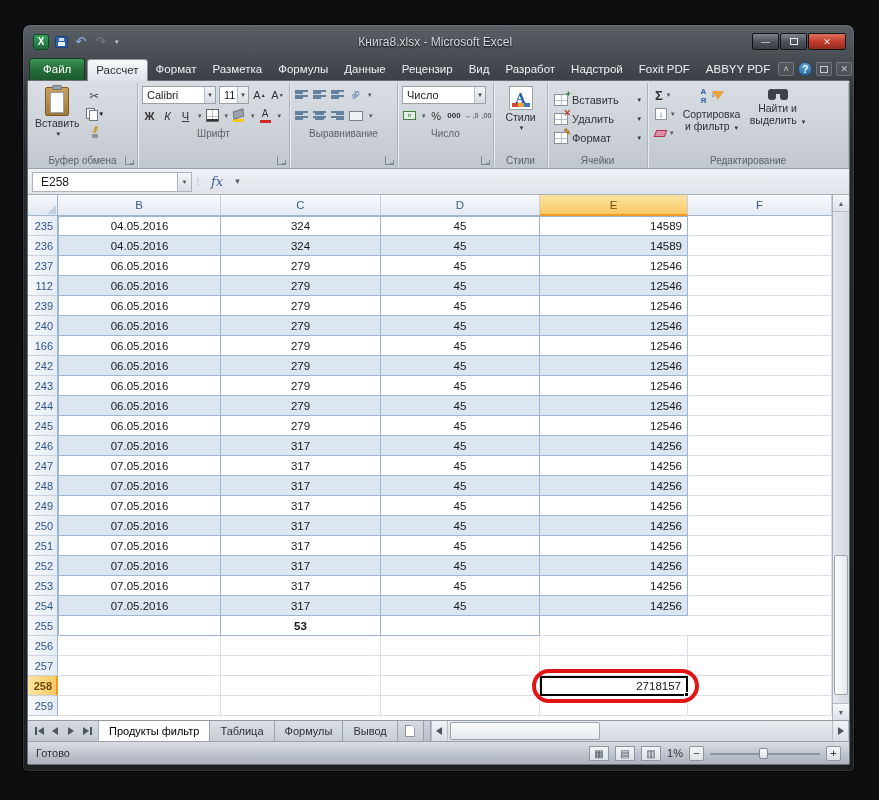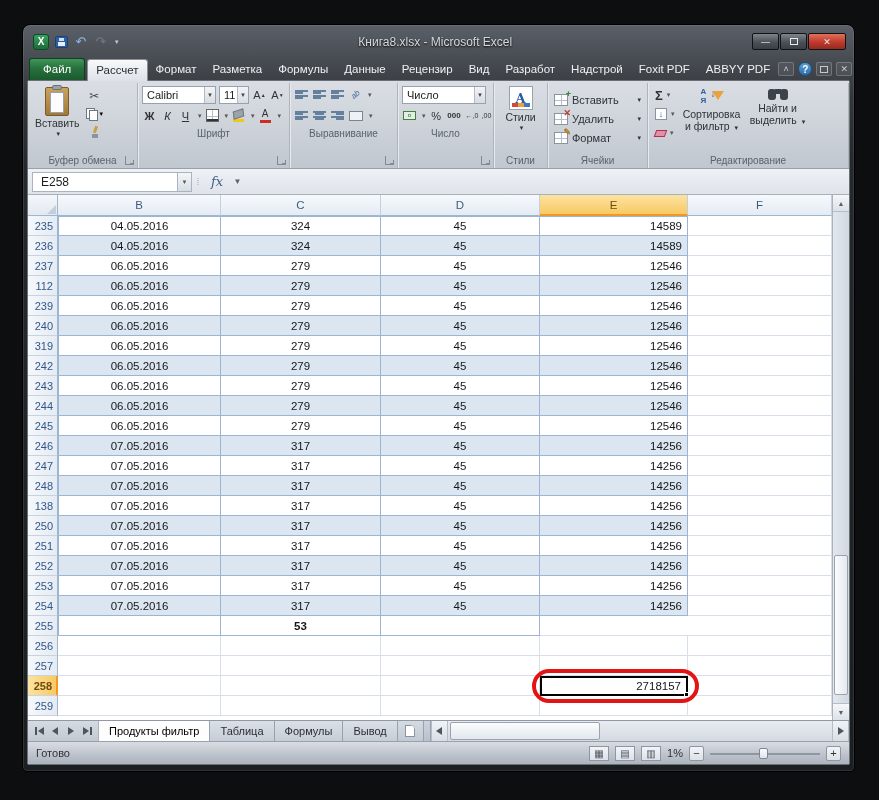--- a/index.html
+++ b/index.html
@@ -539,21 +539,21 @@
           </div>
           <div class="grow">
             <div class="rowh">240</div>
             <div class="cell t first band cc" style="width: 163px;">06.05.2016</div>
             <div class="cell t band cc" style="width: 160px;">279</div>
             <div class="cell t band cc" style="width: 159px;">45</div>
             <div class="cell t band rr" style="width: 148px;">12546</div>
             <div class="cell" style="flex: 1 1 0%;"></div>
           </div>
           <div class="grow">
-            <div class="rowh">319</div>
+            <div class="rowh">166</div>
             <div class="cell t first cc" style="width: 163px;">06.05.2016</div>
             <div class="cell t cc" style="width: 160px;">279</div>
             <div class="cell t cc" style="width: 159px;">45</div>
             <div class="cell t rr" style="width: 148px;">12546</div>
             <div class="cell" style="flex: 1 1 0%;"></div>
           </div>
           <div class="grow">
             <div class="rowh">242</div>
             <div class="cell t first band cc" style="width: 163px;">06.05.2016</div>
             <div class="cell t band cc" style="width: 160px;">279</div>
@@ -603,21 +603,21 @@
           </div>
           <div class="grow">
             <div class="rowh">248</div>
             <div class="cell t first band cc" style="width: 163px;">07.05.2016</div>
             <div class="cell t band cc" style="width: 160px;">317</div>
             <div class="cell t band cc" style="width: 159px;">45</div>
             <div class="cell t band rr" style="width: 148px;">14256</div>
             <div class="cell" style="flex: 1 1 0%;"></div>
           </div>
           <div class="grow">
-            <div class="rowh">138</div>
+            <div class="rowh">249</div>
             <div class="cell t first cc" style="width: 163px;">07.05.2016</div>
             <div class="cell t cc" style="width: 160px;">317</div>
             <div class="cell t cc" style="width: 159px;">45</div>
             <div class="cell t rr" style="width: 148px;">14256</div>
             <div class="cell" style="flex: 1 1 0%;"></div>
           </div>
           <div class="grow">
             <div class="rowh">250</div>
             <div class="cell t first band cc" style="width: 163px;">07.05.2016</div>
             <div class="cell t band cc" style="width: 160px;">317</div>

